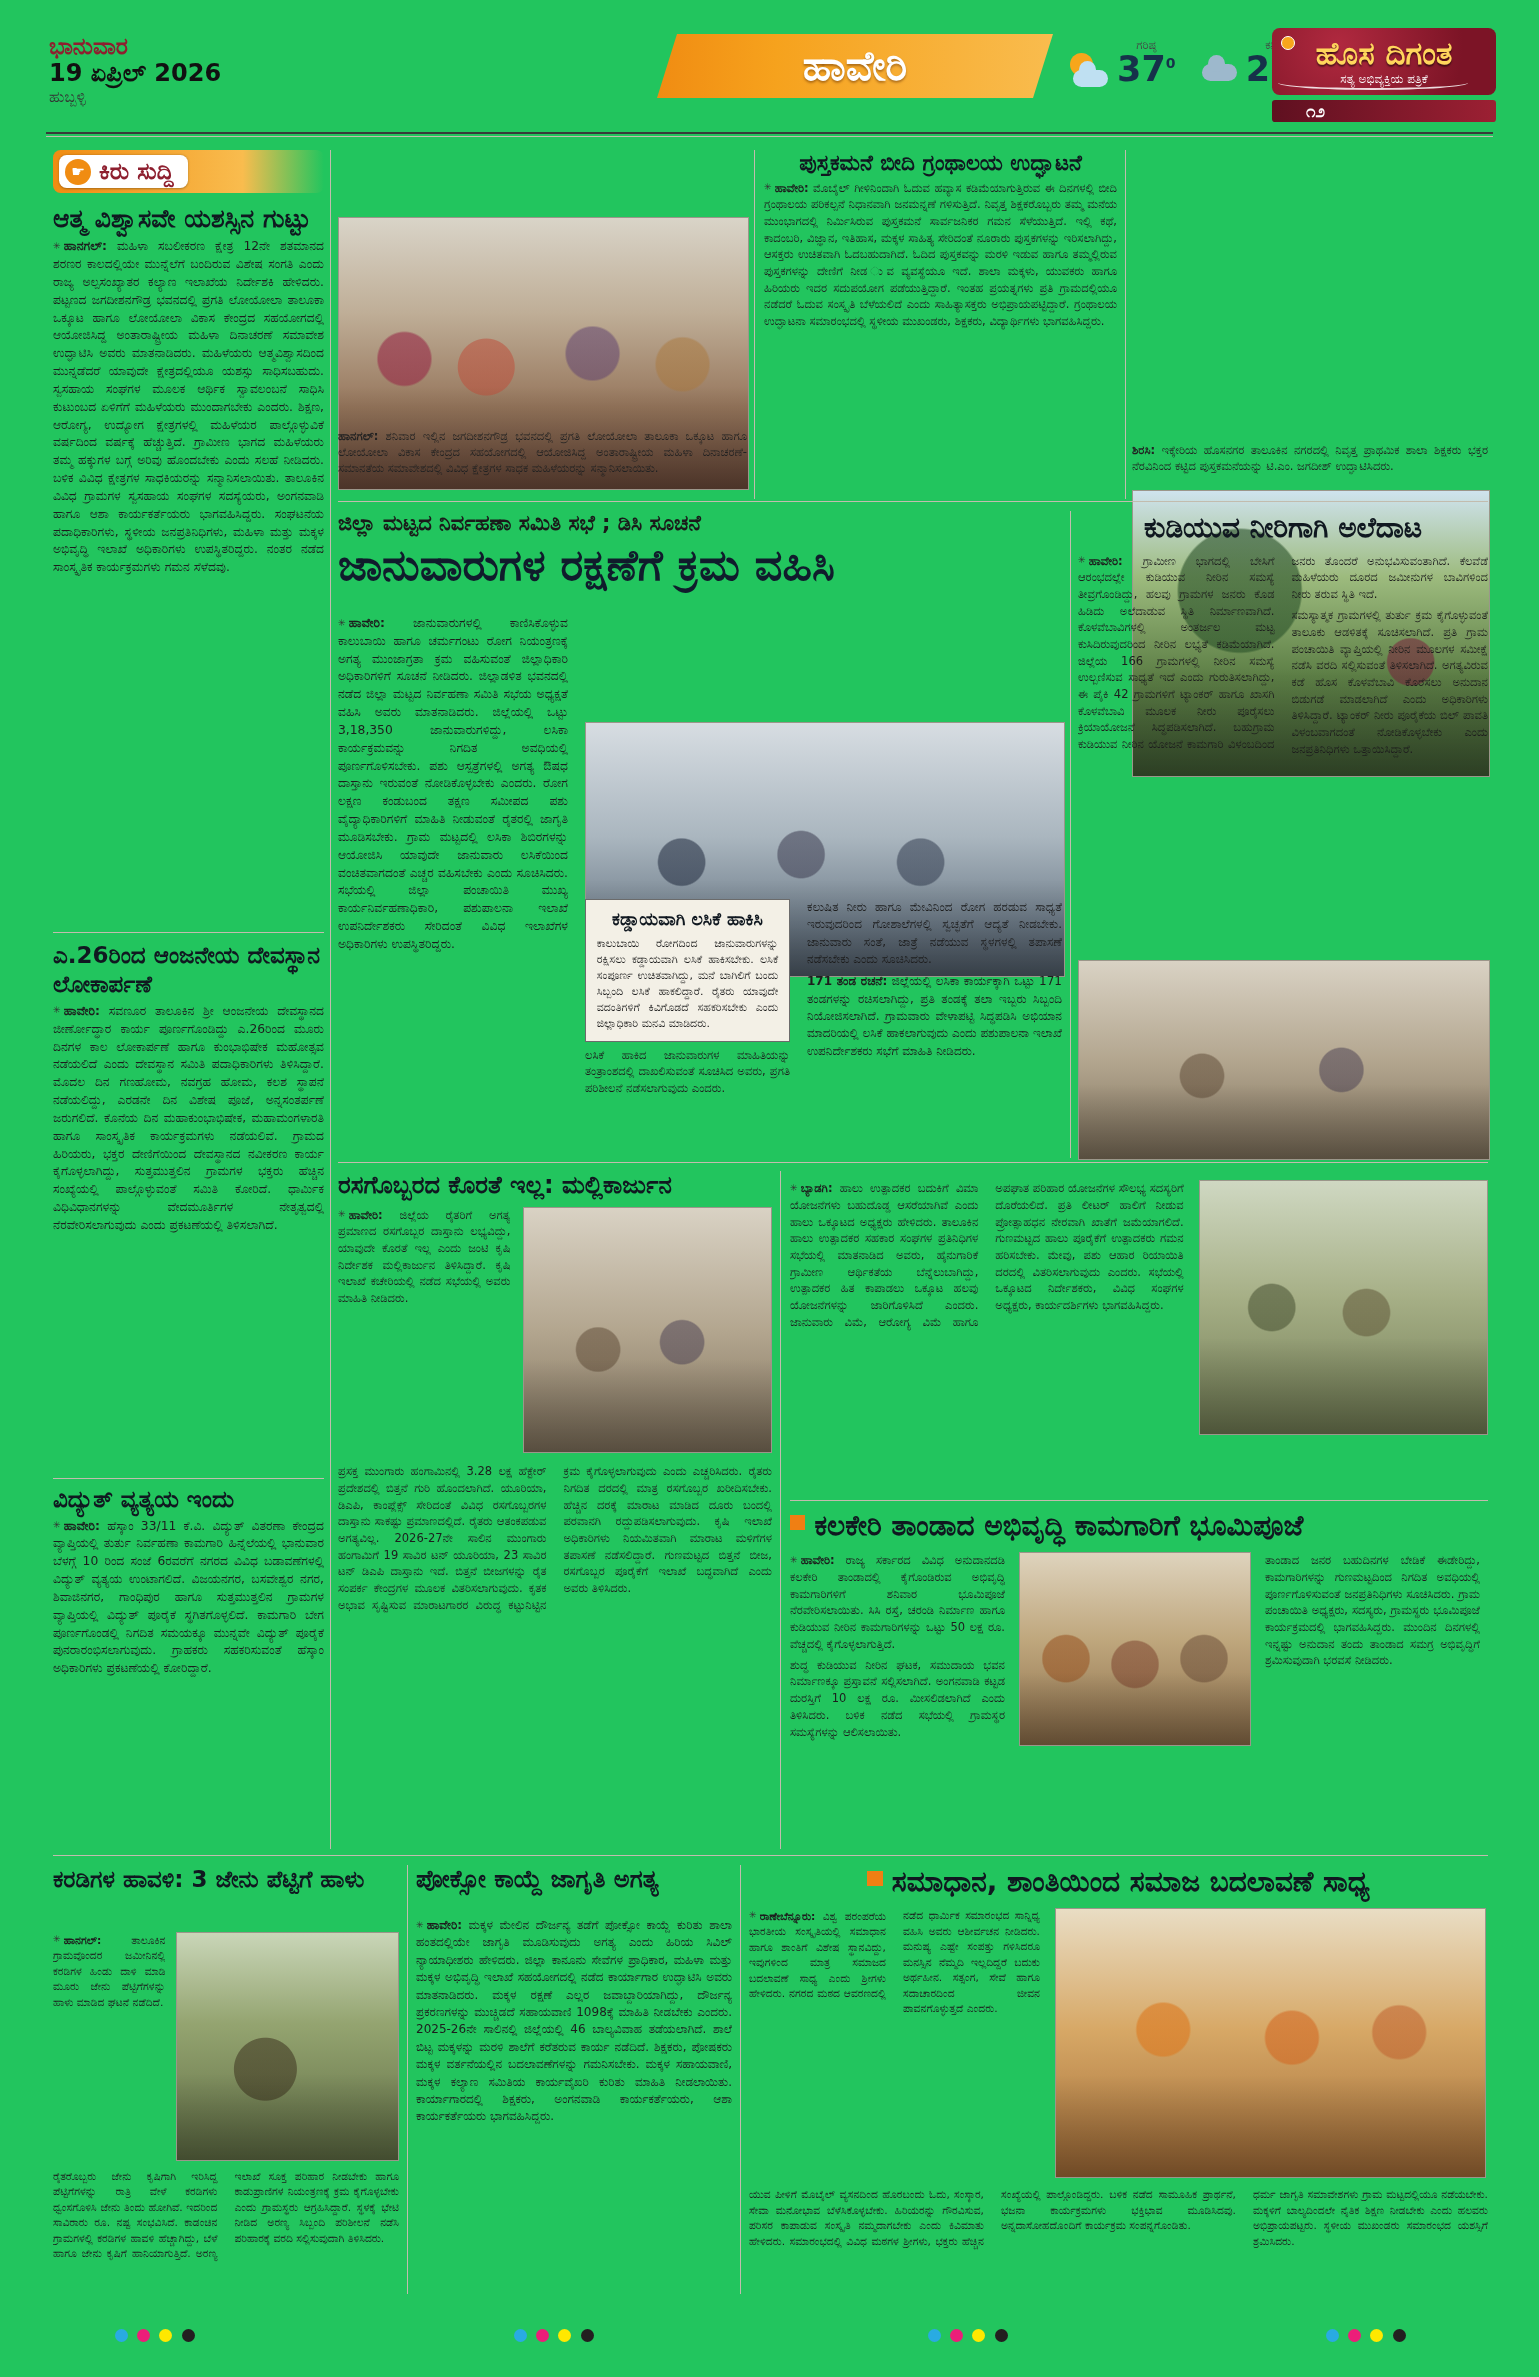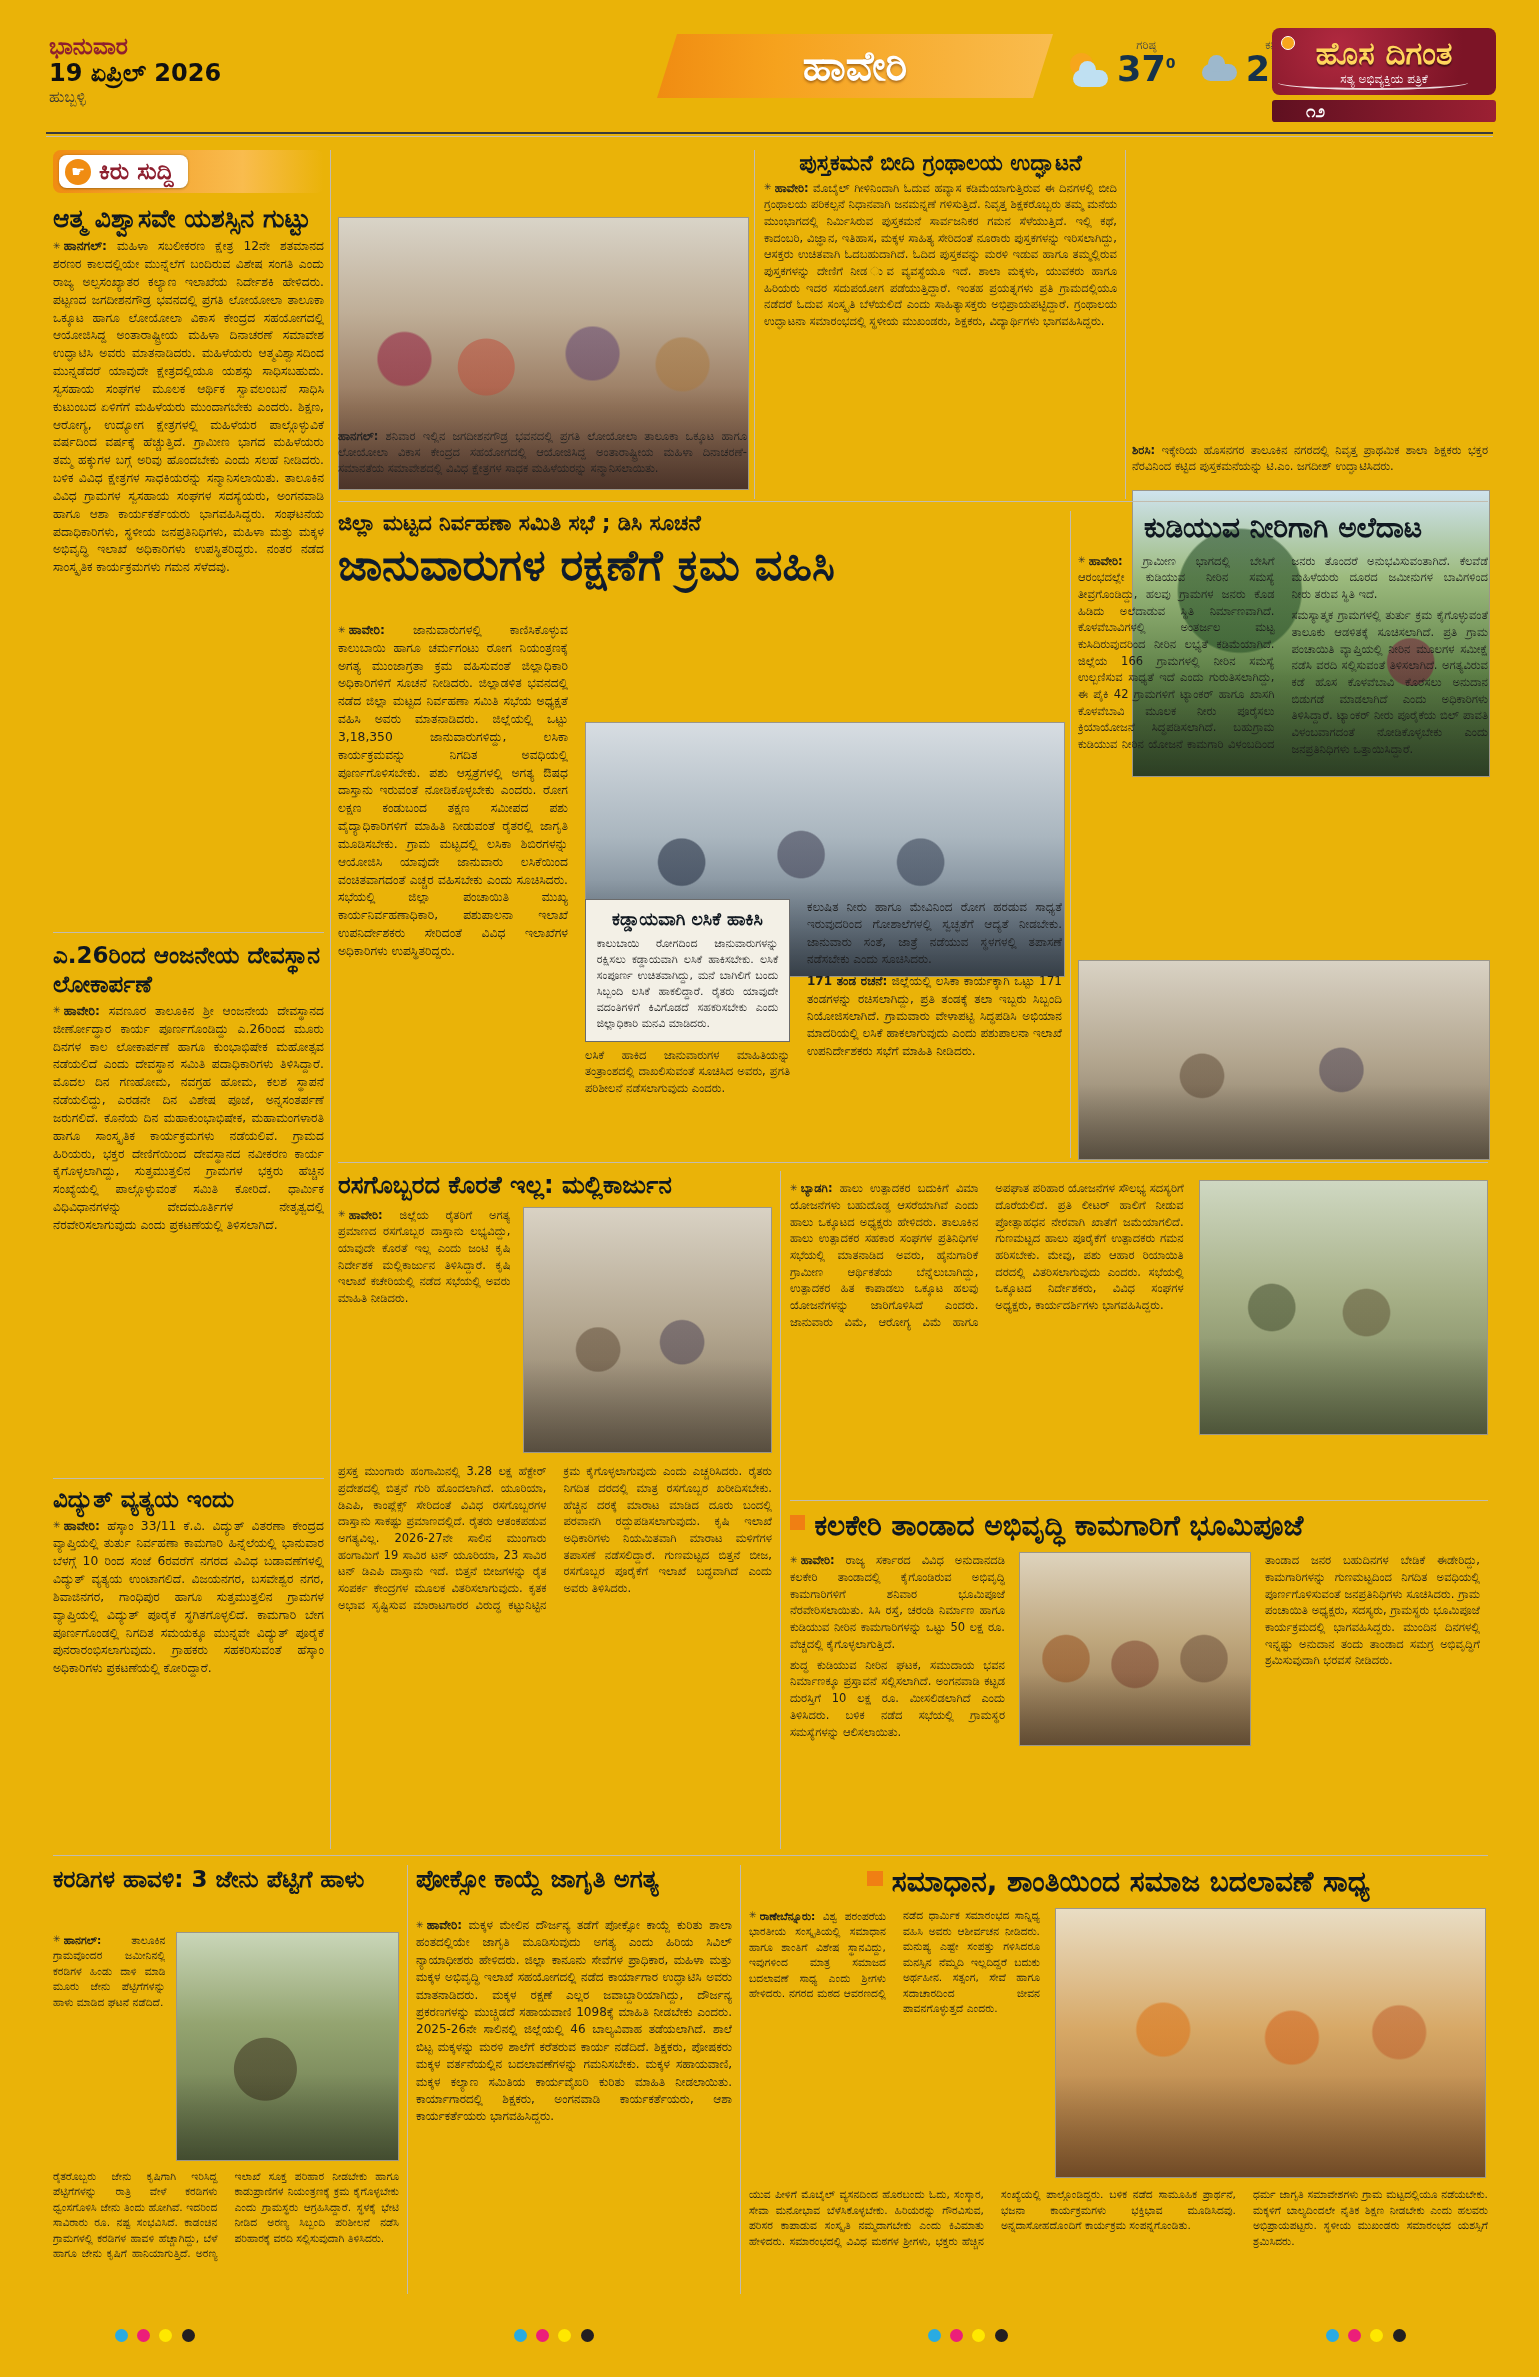--- a/index.html
+++ b/index.html
@@ -1,16 +1,16 @@
 <!DOCTYPE html>
 <html style="font-size:12.3px"><head>
 <meta charset="utf-8">
 <style>
   html,body{margin:0;padding:0;background:#6e6e6e;}
-  .page{position:relative;width:1539px;height:2377px;background:#eab308;
+  .page{position:relative;width:1539px;height:2377px;background:#22c55e;
         font-family:"DejaVu Sans","Liberation Sans",sans-serif;color:#1c1c1c;overflow:hidden;margin:0 auto;}
   .abs{position:absolute;}
   .v-rule{position:absolute;width:0.8px;background:#c2bcae;}
   .h-rule{position:absolute;height:0.8px;background:#c2bcae;}
   .h-rule.bold{height:2.3px;background:#3a3a3a;}
 
   
   .hdr-day{color:#8e1f2f;font-weight:bold;font-size:23px;line-height:1.1;}
   .hdr-date{font-weight:bold;font-size:24px;color:#111;line-height:1.2;}
   .hdr-city{font-size:15.3px;color:#333;}
@@ -221,21 +221,21 @@
     <span class="pl">ಶಿರಸಿ:</span>
     <span>ಇಕ್ಕೇರಿಯ ಹೊಸನಗರ ತಾಲೂಕಿನ ನಗರದಲ್ಲಿ ನಿವೃತ್ತ ಪ್ರಾಥಮಿಕ ಶಾಲಾ ಶಿಕ್ಷಕರು ಭಕ್ತರ ನೆರವಿನಿಂದ ಕಟ್ಟಿದ ಪುಸ್ತಕಮನೆಯನ್ನು ಟಿ.ಎಂ. ಜಗದೀಶ್ ಉದ್ಘಾಟಿಸಿದರು.</span>
   </div>
 
   <div class="h-rule" style="left:338px;top:501px;width:1150px;"></div>
 
   <div class="abs" style="left:338px;top:511px;width:725px;height:649px;">
     <div class="kicker">ಜಿಲ್ಲಾ ಮಟ್ಟದ ನಿರ್ವಹಣಾ ಸಮಿತಿ ಸಭೆ ; ಡಿಸಿ ಸೂಚನೆ</div>
     <div class="mainhl clip" style="margin-top:6.1px;height:60px;">ಜಾನುವಾರುಗಳ ರಕ್ಷಣೆಗೆ ಕ್ರಮ ವಹಿಸಿ</div>
 
-    <div class="abs clip" style="left:0;top:111px;width:230px;height:527px;">
+    <div class="abs clip" style="left:0;top:104px;width:230px;height:527px;">
       <p class="bt" style="font-size:12.3px;margin:0;">
         <span class="blt">✳</span><span class="dl">ಹಾವೇರಿ:</span>
         <span>ಜಾನುವಾರುಗಳಲ್ಲಿ ಕಾಣಿಸಿಕೊಳ್ಳುವ ಕಾಲುಬಾಯಿ ಹಾಗೂ ಚರ್ಮಗಂಟು ರೋಗ ನಿಯಂತ್ರಣಕ್ಕೆ ಅಗತ್ಯ ಮುಂಜಾಗ್ರತಾ ಕ್ರಮ ವಹಿಸುವಂತೆ ಜಿಲ್ಲಾಧಿಕಾರಿ ಅಧಿಕಾರಿಗಳಿಗೆ ಸೂಚನೆ ನೀಡಿದರು. ಜಿಲ್ಲಾಡಳಿತ ಭವನದಲ್ಲಿ ನಡೆದ ಜಿಲ್ಲಾ ಮಟ್ಟದ ನಿರ್ವಹಣಾ ಸಮಿತಿ ಸಭೆಯ ಅಧ್ಯಕ್ಷತೆ ವಹಿಸಿ ಅವರು ಮಾತನಾಡಿದರು. ಜಿಲ್ಲೆಯಲ್ಲಿ ಒಟ್ಟು 3,18,350 ಜಾನುವಾರುಗಳಿದ್ದು, ಲಸಿಕಾ ಕಾರ್ಯಕ್ರಮವನ್ನು ನಿಗದಿತ ಅವಧಿಯಲ್ಲಿ ಪೂರ್ಣಗೊಳಿಸಬೇಕು. ಪಶು ಆಸ್ಪತ್ರೆಗಳಲ್ಲಿ ಅಗತ್ಯ ಔಷಧ ದಾಸ್ತಾನು ಇರುವಂತೆ ನೋಡಿಕೊಳ್ಳಬೇಕು ಎಂದರು. ರೋಗ ಲಕ್ಷಣ ಕಂಡುಬಂದ ತಕ್ಷಣ ಸಮೀಪದ ಪಶು ವೈದ್ಯಾಧಿಕಾರಿಗಳಿಗೆ ಮಾಹಿತಿ ನೀಡುವಂತೆ ರೈತರಲ್ಲಿ ಜಾಗೃತಿ ಮೂಡಿಸಬೇಕು. ಗ್ರಾಮ ಮಟ್ಟದಲ್ಲಿ ಲಸಿಕಾ ಶಿಬಿರಗಳನ್ನು ಆಯೋಜಿಸಿ ಯಾವುದೇ ಜಾನುವಾರು ಲಸಿಕೆಯಿಂದ ವಂಚಿತವಾಗದಂತೆ ಎಚ್ಚರ ವಹಿಸಬೇಕು ಎಂದು ಸೂಚಿಸಿದರು. ಸಭೆಯಲ್ಲಿ ಜಿಲ್ಲಾ ಪಂಚಾಯಿತಿ ಮುಖ್ಯ ಕಾರ್ಯನಿರ್ವಹಣಾಧಿಕಾರಿ, ಪಶುಪಾಲನಾ ಇಲಾಖೆ ಉಪನಿರ್ದೇಶಕರು ಸೇರಿದಂತೆ ವಿವಿಧ ಇಲಾಖೆಗಳ ಅಧಿಕಾರಿಗಳು ಉಪಸ್ಥಿತರಿದ್ದರು.</span>
       </p>
     </div>
 
     <div class="abs photo ph-meeting" style="left:247px;top:121px;width:478px;height:253px;"></div>
 
     <div class="abs clip" style="left:247px;top:388px;width:205px;height:261px;">
       <div class="inset">

